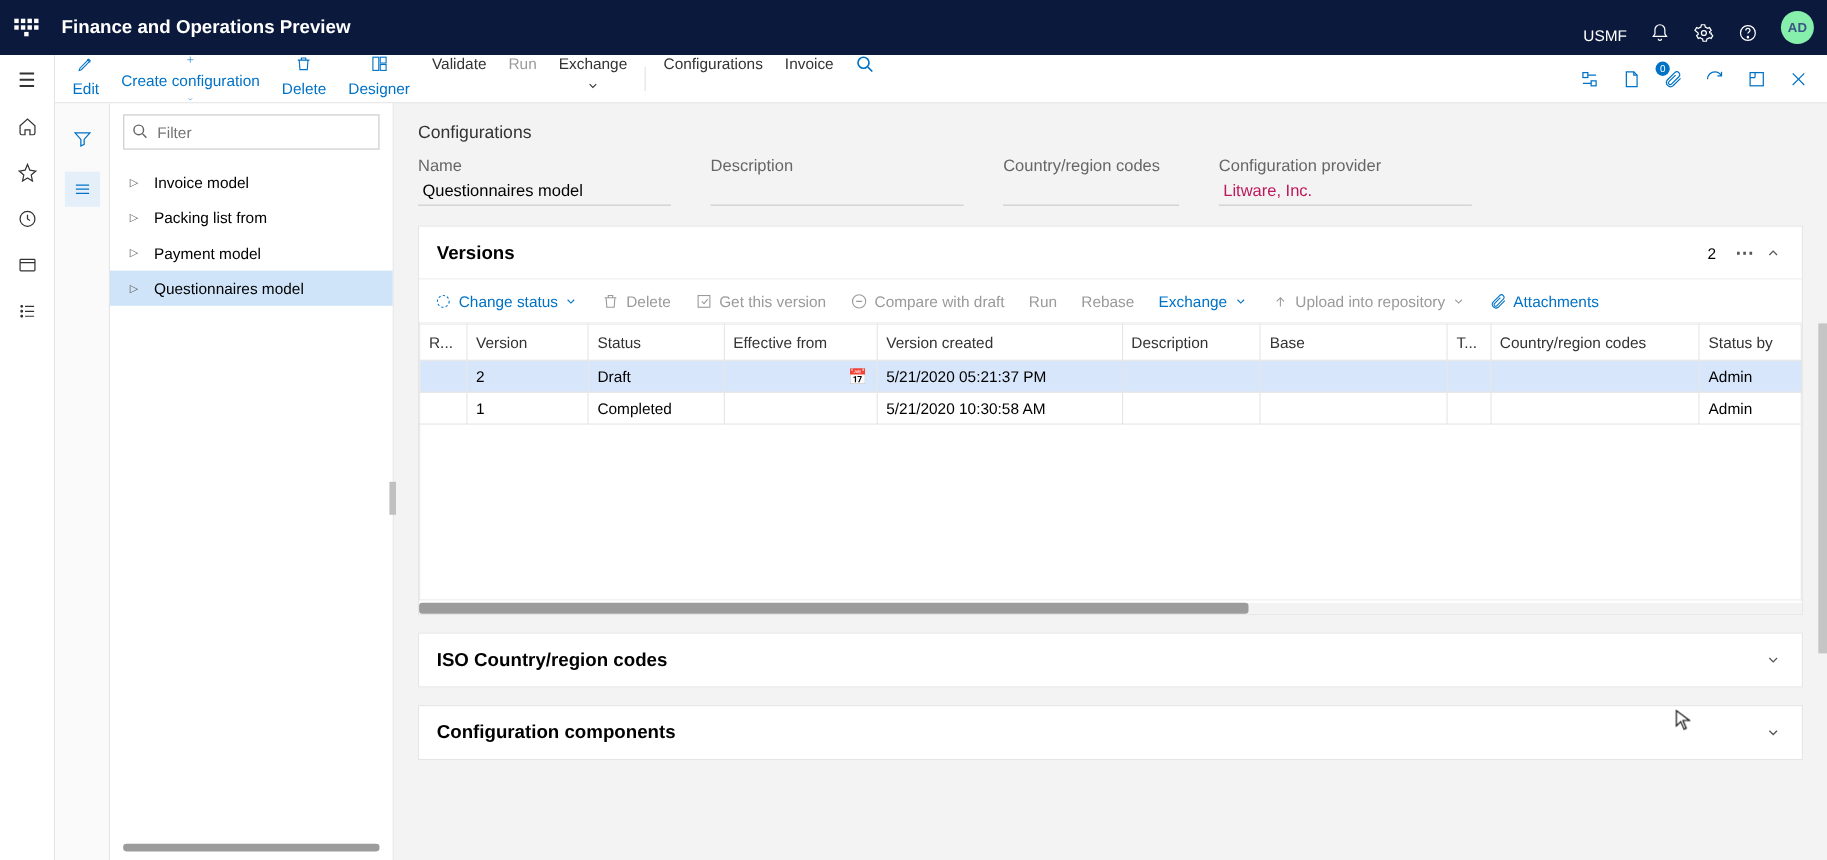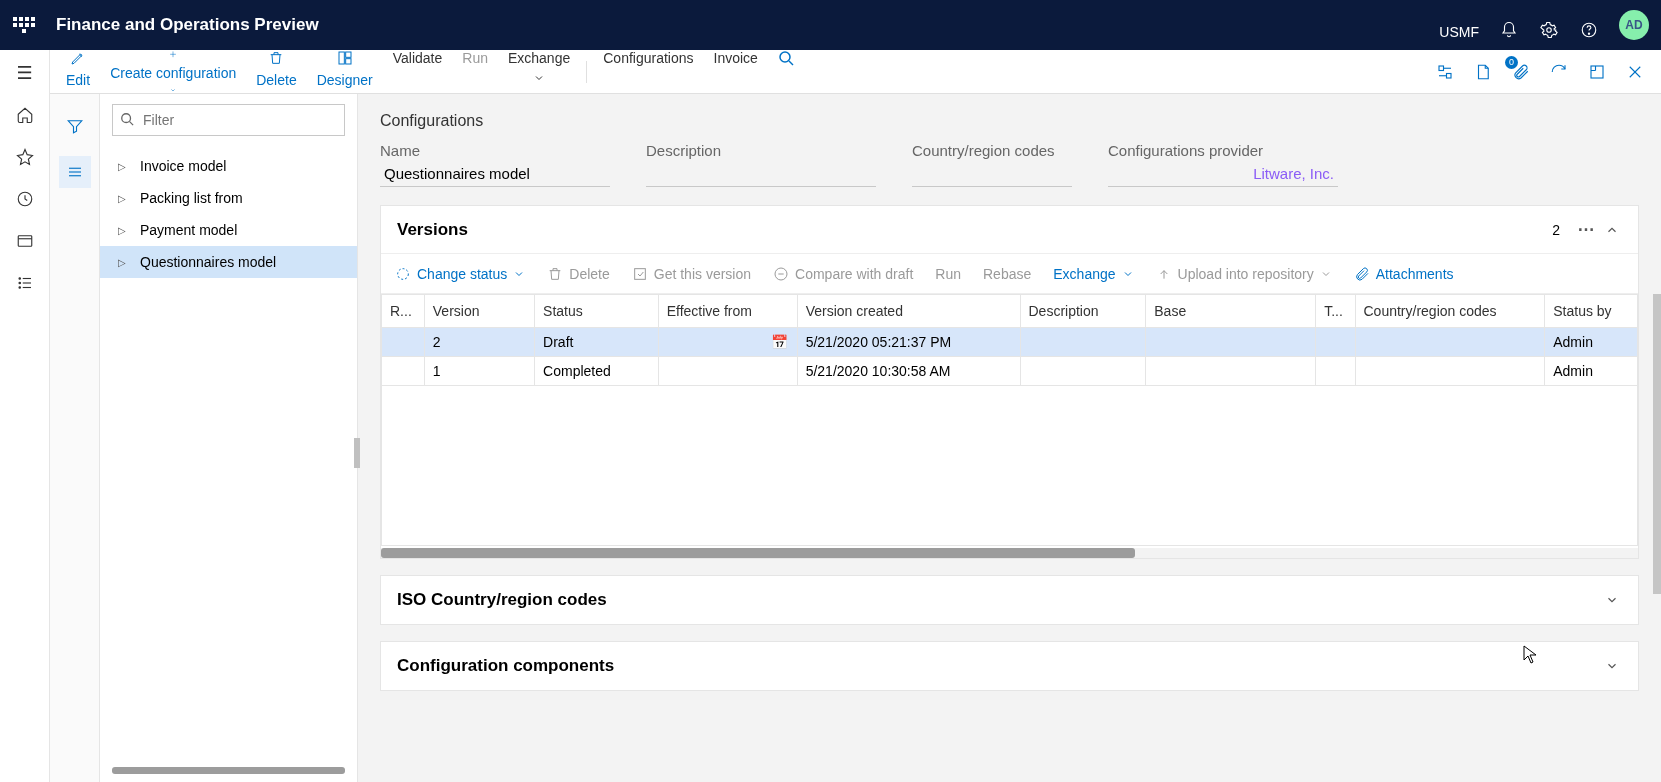--- a/index.html
+++ b/index.html
@@ -49,21 +49,21 @@
 .tree-item.selected { background: #d0e4f9; }
 .scroll-hint { position: absolute; bottom: 8px; left: 12px; right: 12px; height: 7px; background: #9c9c9c; border-radius: 3px; }
 .drag-handle { position: absolute; right: -3px; top: 50%; width: 6px; height: 30px; background: #c0c0c0; cursor: ew-resize; }
 
 .main-pane { flex: 1; overflow: auto; padding: 18px 22px 18px 22px; position: relative; }
 .main-pane .page-title { font-size: 16px; color: #333; margin-bottom: 12px; }
 .field-row { display: flex; gap: 36px; margin-bottom: 18px; }
 .field { display: flex; flex-direction: column; }
 .field label { font-size: 15px; color: #666; margin-bottom: 4px; }
 .field .underline { border-bottom: 1px solid #c8c8c8; font-size: 15px; padding: 2px 4px 4px 4px; min-height: 24px; }
-.field .underline.link { color: #8b5cf6; text-align: right; }
+.field .underline.link { color: #be185d; }
 .field.name { width: 230px; }
 .field.desc { width: 230px; }
 .field.crc { width: 160px; }
 .field.prov { width: 230px; }
 
 .card { background: #fff; border: 1px solid #e5e5e5; margin-bottom: 16px; }
 .card-header { height: 48px; display: flex; align-items: center; padding: 0 16px; font-size: 17px; font-weight: 600; border-bottom: 1px solid #eee; }
 .card-header .spacer { flex: 1; }
 .card-header .count { font-size: 14px; font-weight: 400; margin-right: 10px; }
 .card-header .hicon { width: 20px; height: 20px; display: flex; align-items: center; justify-content: center; color: #555; cursor: pointer; margin-left: 6px; }
@@ -331,21 +331,21 @@
       </div>
       <div class="field desc">
         <label>Description</label>
         <div class="underline"></div>
       </div>
       <div class="field crc">
         <label>Country/region codes</label>
         <div class="underline"></div>
       </div>
       <div class="field prov">
-        <label>Configurations provider</label>
+        <label>Configuration provider</label>
         <div class="underline link">Litware, Inc.</div>
       </div>
     </div>
 
     <div class="card">
       <div class="card-header">
         <span>Versions</span>
         <div class="spacer"></div>
         <span class="count">2</span>
         <div class="hicon">⋯</div>

